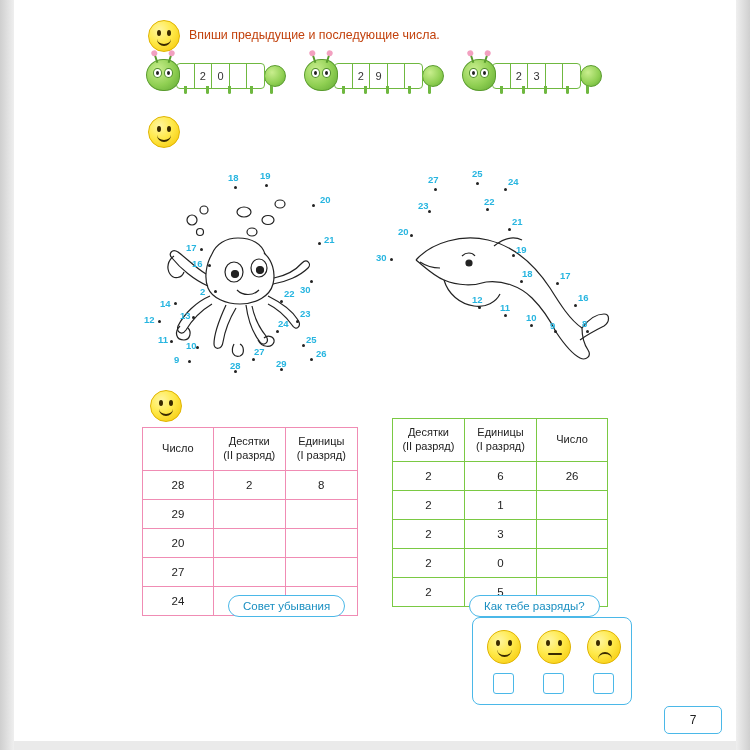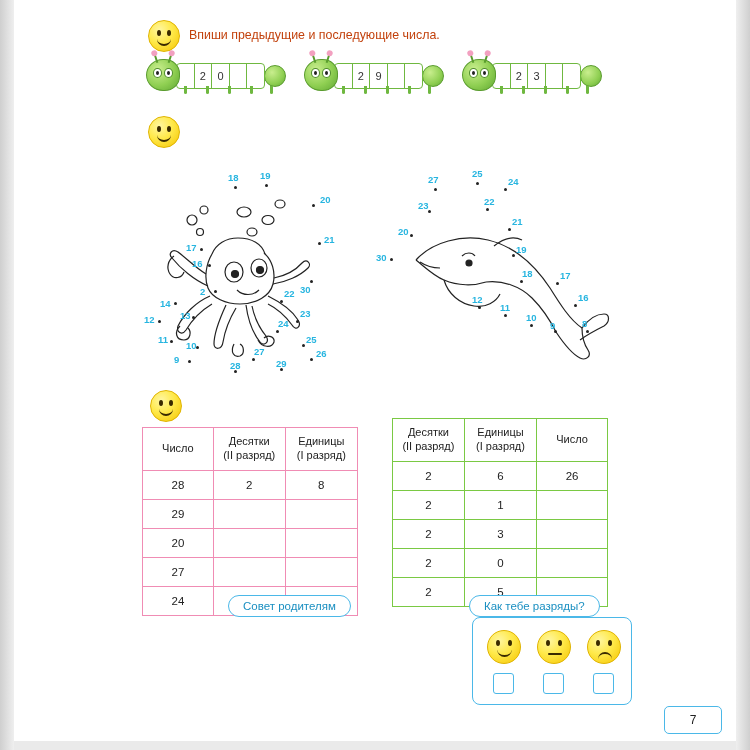--- a/index.html
+++ b/index.html
@@ -422,21 +422,21 @@
       <td></td>
     </tr>
     <tr>
       <td>2</td>
       <td>5</td>
       <td></td>
     </tr>
   </tbody>
     </table>
 
-  <div class="tip-title" style="left:214px;top:595px;">Совет родителям</div>
+  <div class="tip-title" style="left:214px;top:595px;">Совет убывания</div>
 
   <div class="rate-title" style="left:455px;top:595px;">Как тебе разряды?</div>
   <div class="rate-box" style="left:458px;top:617px;width:160px;height:88px;">
     <div class="smiley" style="left:14px;top:12px;width:32px;height:32px;">
       <div class="sm-mouth" style="left:9px;top:17px;width:15px;"></div>
     </div>
     <div class="smiley" style="left:64px;top:12px;width:32px;height:32px;">
       <div style="position:absolute;left:10px;top:22px;width:14px;height:2px;background:#3a2a00;border-radius:2px;"></div>
     </div>
     <div class="smiley" style="left:114px;top:12px;width:32px;height:32px;">

